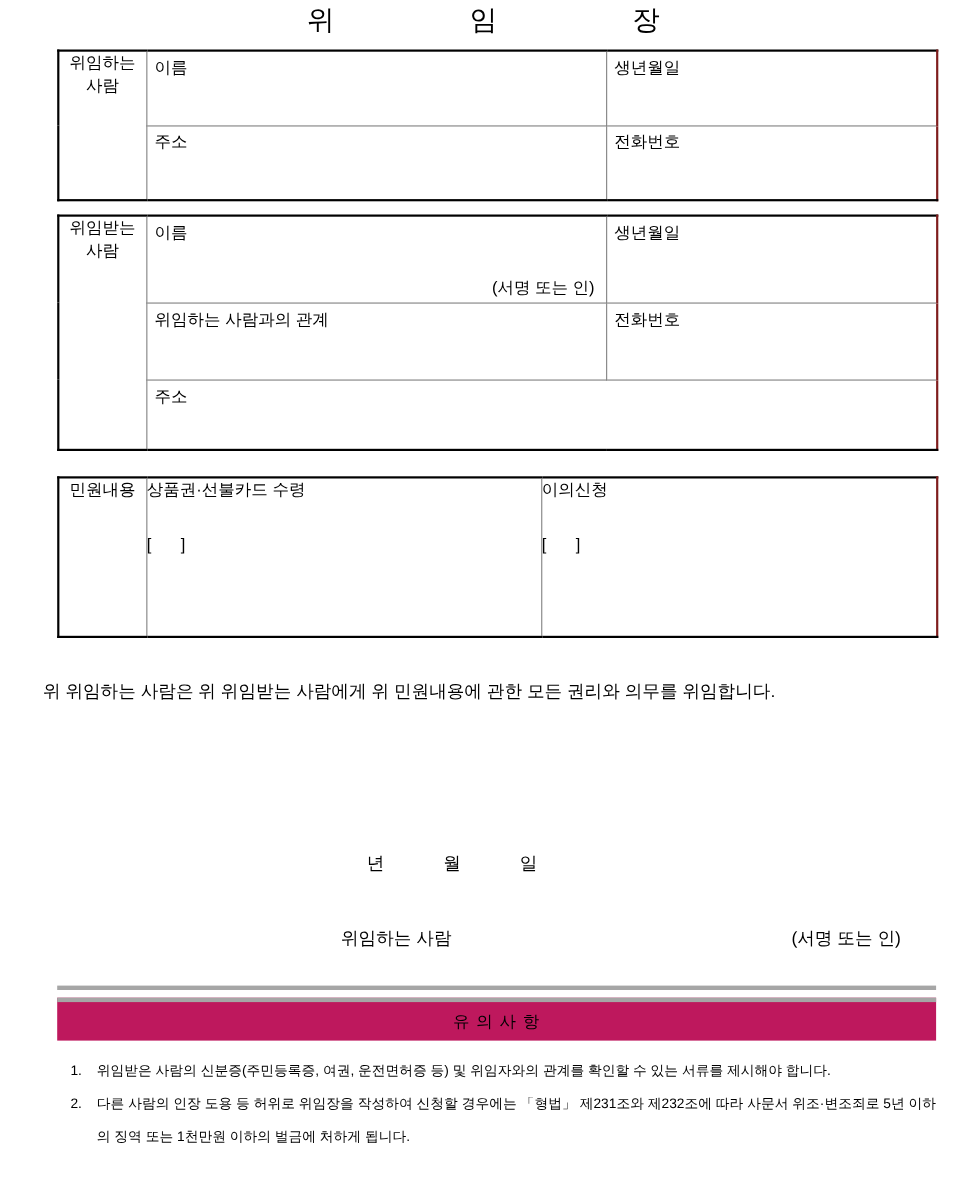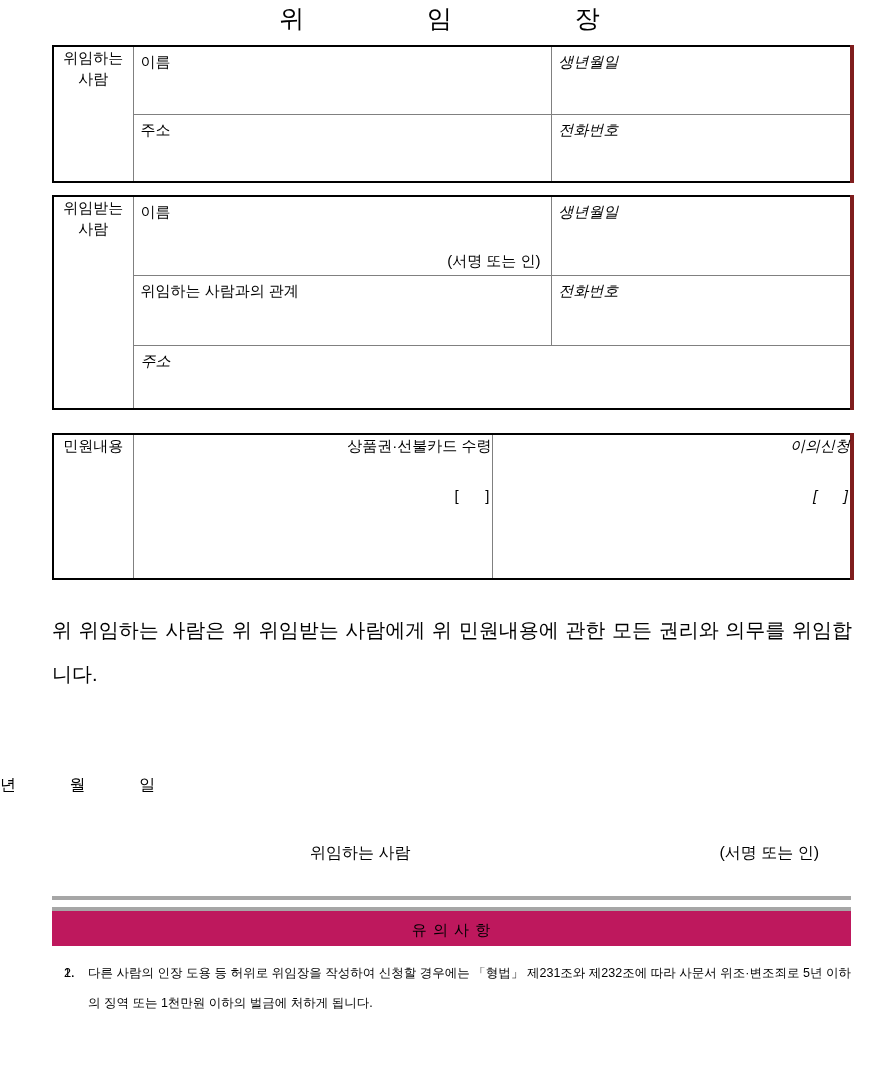--- a/index.html
+++ b/index.html
@@ -42,21 +42,21 @@
   }
   .form-table td {
     border: 1px solid #808080;
     padding: 0;
     vertical-align: top;
     position: relative;
   }
   .form-table .tb-top    { border-top: 2px solid #000000; }
   .form-table .tb-bottom { border-bottom: 2px solid #000000; }
   .form-table .tb-left   { border-left: 2px solid #000000; }
-  .form-table .tb-right  { border-right: 4px solid #7f1d1d; font-style: italic; }
+  .form-table .tb-right  { border-right: 2px solid #7f1d1d; }
 
   .cell-label {
     padding: 5px 0 0 7px;
     font-size: 15px;
     line-height: 20px;
     white-space: pre;
   }
   .side-head {
     text-align: center;
     vertical-align: middle;
@@ -81,47 +81,47 @@
   
   #table-delegatee { top: 195px; }
   #table-delegatee .r1 { height: 79px; }
   #table-delegatee .r2 { height: 70px; padding-left: 44px; }
   #table-delegatee .r3 { height: 64px; }
 
   
   #table-content { top: 433px; }
   #table-content td { height: 143px; }
   .content-cell {
-    text-align: right;
+    text-align: left;
     vertical-align: top;
     padding-top: 26px;
     font-size: 15px;
   }
   .content-cell .opt-title { line-height: 22px; white-space: pre; }
   .content-cell .opt-box   { margin-top: 30px; font-size: 15px; letter-spacing: 2px; white-space: pre; }
 
   
   .statement {
     position: absolute;
-    left: 52px;
+    left: 39px;
     top: 608px;
     width: 800px;
-    font-size: 20px;
+    font-size: 16px;
     line-height: 44px;
     text-align: justify;
     word-break: break-all;
   }
 
   
   .date-line {
     position: absolute;
     left: 0;
     top: 775px;
     width: 824px;
-    text-align: left;
+    text-align: center;
     font-size: 16px;
     letter-spacing: 2px;
     white-space: pre;
   }
 
   
   .sign-line {
     position: absolute;
     left: 52px;
     top: 843px;
@@ -284,18 +284,19 @@
   <span class="sign-role">위임하는 사람</span>
   <span class="sign-seal">(서명 또는 인)</span>
 </div>
 
 <div class="notice-rule"></div>
 <div class="notice-header">유 의 사 항</div>
 
 <div class="notice-list">
   <p class="notice-item">
     <span class="num">1.</span>
+    <span>위임받은 사람의 신분증(주민등록증, 여권, 운전면허증 등) 및 위임자와의 관계를 확인할 수 있는 서류를 제시해야 합니다.</span>
   </p>
   <p class="notice-item">
     <span class="num">2.</span>
     <span>다른 사람의 인장 도용 등 허위로 위임장을 작성하여 신청할 경우에는 「형법」 제231조와 제232조에 따라 사문서 위조·변조죄로 5년 이하의 징역 또는 1천만원 이하의 벌금에 처하게 됩니다.</span>
   </p>
 </div>
 
 </body></html>

